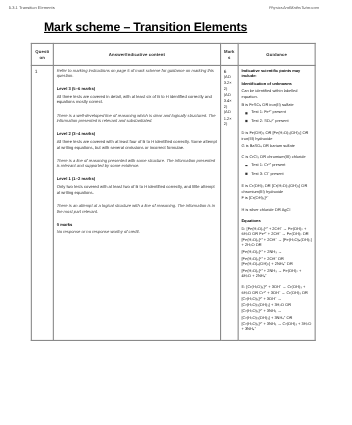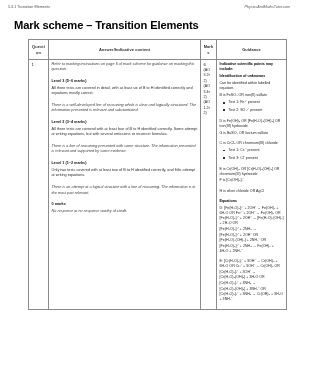--- a/index.html
+++ b/index.html
@@ -25,21 +25,22 @@
     margin-bottom:9px;
   }
   .runhead .right{font-style:italic;color:#555;}
 
   
   .doc-title{
     font-size:11.2px;
     font-weight:bold;
     letter-spacing:-.15px;
     color:#000;
-    margin:0 0 8px 6px;
+    margin:0 0 8px 32px;
+    text-decoration:underline;
   }
 
   
   .ms-table{
     border-collapse:collapse;
     table-layout:fixed;
     width:258px;
     margin-left:20px;
     border:0.6px solid #7a7a7a;
   }

